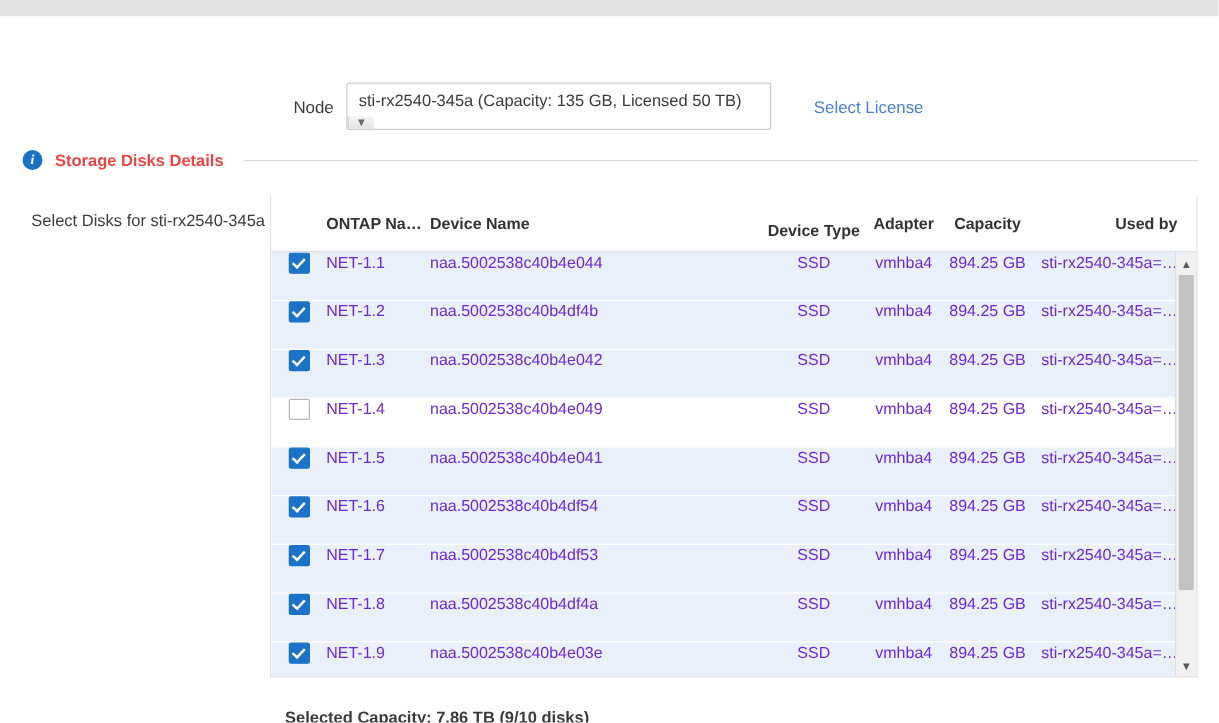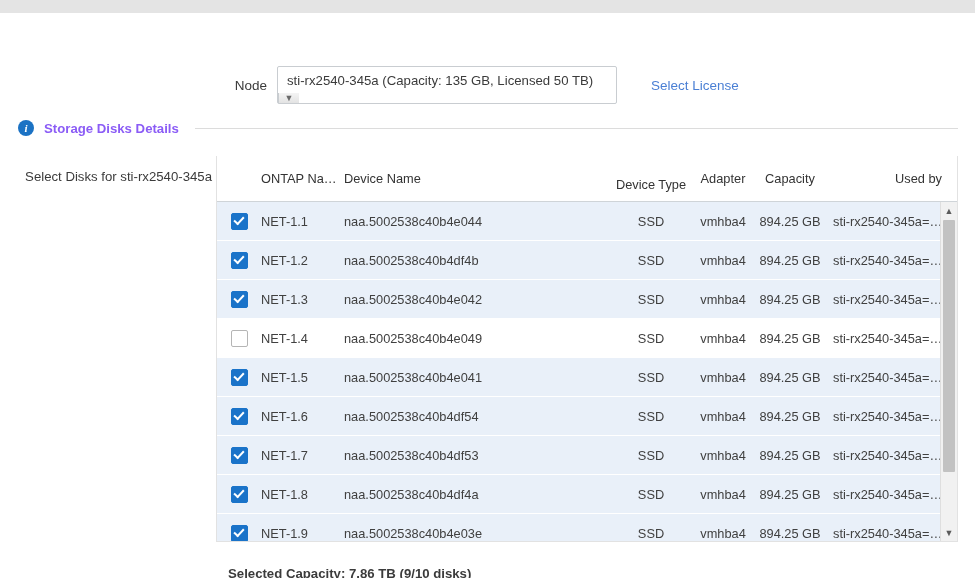--- a/index.html
+++ b/index.html
@@ -102,21 +102,21 @@
     font-family: "Liberation Serif", serif;
     display: flex;
     align-items: center;
     justify-content: center;
     flex: none;
   }
   .section-title {
     margin-left: 10px;
     font-size: 13.2px;
     font-weight: bold;
-    color: #8b5cf6;
+    color: #ef4444;
     white-space: nowrap;
   }
   .section-rule {
     flex: 1;
     height: 1px;
     background: #dcdcdc;
     margin-left: 16px;
   }
 
   
@@ -144,35 +144,35 @@
     box-sizing: border-box;
     overflow: hidden;
   }
   .tbl-header {
     height: 46px;
     display: flex;
     align-items: center;
     background: #ffffff;
     border-bottom: 1px solid #cfd4d8;
     font-size: 12.8px;
-    font-weight: normal;
+    font-weight: bold;
     color: #333333;
     box-sizing: border-box;
   }
   .tbl-body {
     position: relative;
     height: 339px;
     overflow: hidden;
   }
   .trow {
     height: 39px;
     display: flex;
-    align-items: center;
+    align-items: flex-start;
     font-size: 12.8px;
-    color: #404040;
+    color: #6d28d9;
     border-bottom: 1px solid #ffffff;
     box-sizing: border-box;
   }
   .trow.shaded { background: #e9f0f9; }
   .trow.plain  { background: #ffffff; }
 
   
   .c-check { width: 44px; display: flex; justify-content: center; flex: none; }
   .c-ontap { width: 83px; flex: none; }
   .c-dev   { width: 265px; flex: none; }

